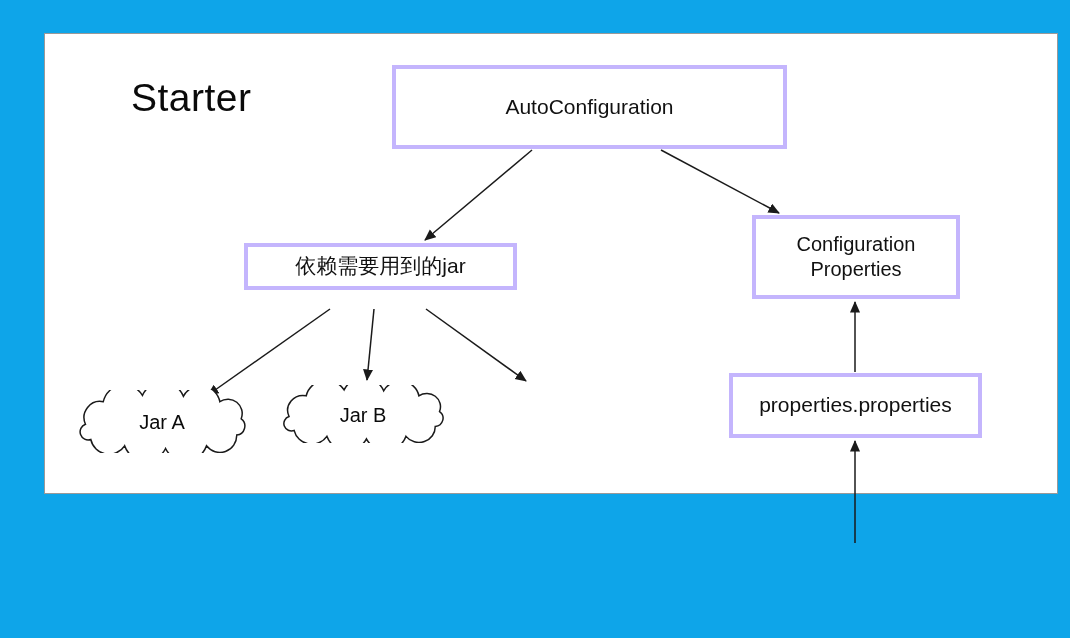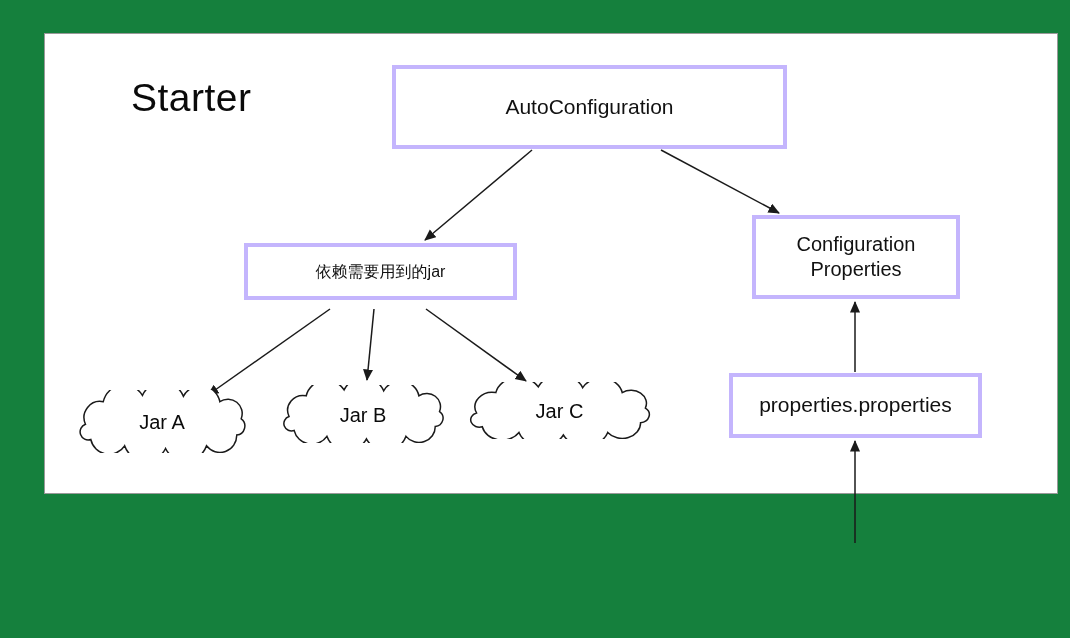--- a/index.html
+++ b/index.html
@@ -1,20 +1,20 @@
 <!DOCTYPE html>
 <html><head>
 <meta charset="utf-8">
 <style>
   html, body { margin: 0; padding: 0; background: #ffffff; }
   .canvas {
     position: relative;
     width: 1070px;
     height: 638px;
-    background: #15803d;
+    background: #0ea5e9;
     font-family: "Liberation Sans", "DejaVu Sans", sans-serif;
     color: #111111;
     overflow: hidden;
   }
   .outer-rect {
     position: absolute;
     left: 44px; top: 33px;
     width: 1012px; height: 459px;
     border: 1px solid #999999;
     background: #ffffff;
@@ -35,21 +35,21 @@
     background: #ffffff;
     border: 4px solid #c4b5fd;
     display: flex;
     align-items: center;
     justify-content: center;
     text-align: center;
     z-index: 2;
     line-height: 1.25;
   }
   .node-autoconfiguration   { left: 392px; top: 65px;  width: 395px; height: 84px; font-size: 21px; }
-  .node-dependency-jars     { left: 244px; top: 243px; width: 273px; height: 57px; font-size: 16px; }
+  .node-dependency-jars     { left: 244px; top: 243px; width: 273px; height: 47px; font-size: 21px; }
   .node-configuration-properties { left: 752px; top: 215px; width: 208px; height: 84px; font-size: 20px; padding: 0 26px; }
   .node-application-properties   { left: 729px; top: 373px; width: 253px; height: 65px; font-size: 21px; }
   .node-user-custom-dependency   { left: 729px; top: 544px; width: 253px; height: 66px; font-size: 21px; }
   .cloud {
     position: absolute;
     z-index: 2;
     display: flex;
     align-items: center;
     justify-content: center;
   }
@@ -121,20 +121,14 @@
     <span class="cloud-label">Jar A</span>
   </div>
 
   <div class="cloud cloud-jar-b">
     <svg viewBox="0 0 200 70" preserveAspectRatio="none">
       <path d="M 14 38 A 18 18 0 0 1 34 13 A 24 24 0 0 1 78 6 A 25 25 0 0 1 124 7 A 22 22 0 0 1 165 13 A 16 16 0 0 1 189 32 A 10 10 0 0 1 184 50 A 19 19 0 0 1 150 62 A 25 25 0 0 1 104 65 A 25 25 0 0 1 58 62 A 21 21 0 0 1 20 55 A 9 9 0 0 1 14 38 Z" fill="#ffffff" stroke="#1a1a1a" stroke-width="1.5" vector-effect="non-scaling-stroke"></path>
     </svg>
     <span class="cloud-label">Jar B</span>
   </div>
 
-  <div class="cloud cloud-jar-c">
-    <svg viewBox="0 0 200 70" preserveAspectRatio="none">
-      <path d="M 14 38 A 18 18 0 0 1 34 13 A 24 24 0 0 1 78 6 A 25 25 0 0 1 124 7 A 22 22 0 0 1 165 13 A 16 16 0 0 1 189 32 A 10 10 0 0 1 184 50 A 19 19 0 0 1 150 62 A 25 25 0 0 1 104 65 A 25 25 0 0 1 58 62 A 21 21 0 0 1 20 55 A 9 9 0 0 1 14 38 Z" fill="#ffffff" stroke="#1a1a1a" stroke-width="1.5" vector-effect="non-scaling-stroke"></path>
-    </svg>
-    <span class="cloud-label">Jar C</span>
-  </div>
 
 </div>
 
 </body></html>

